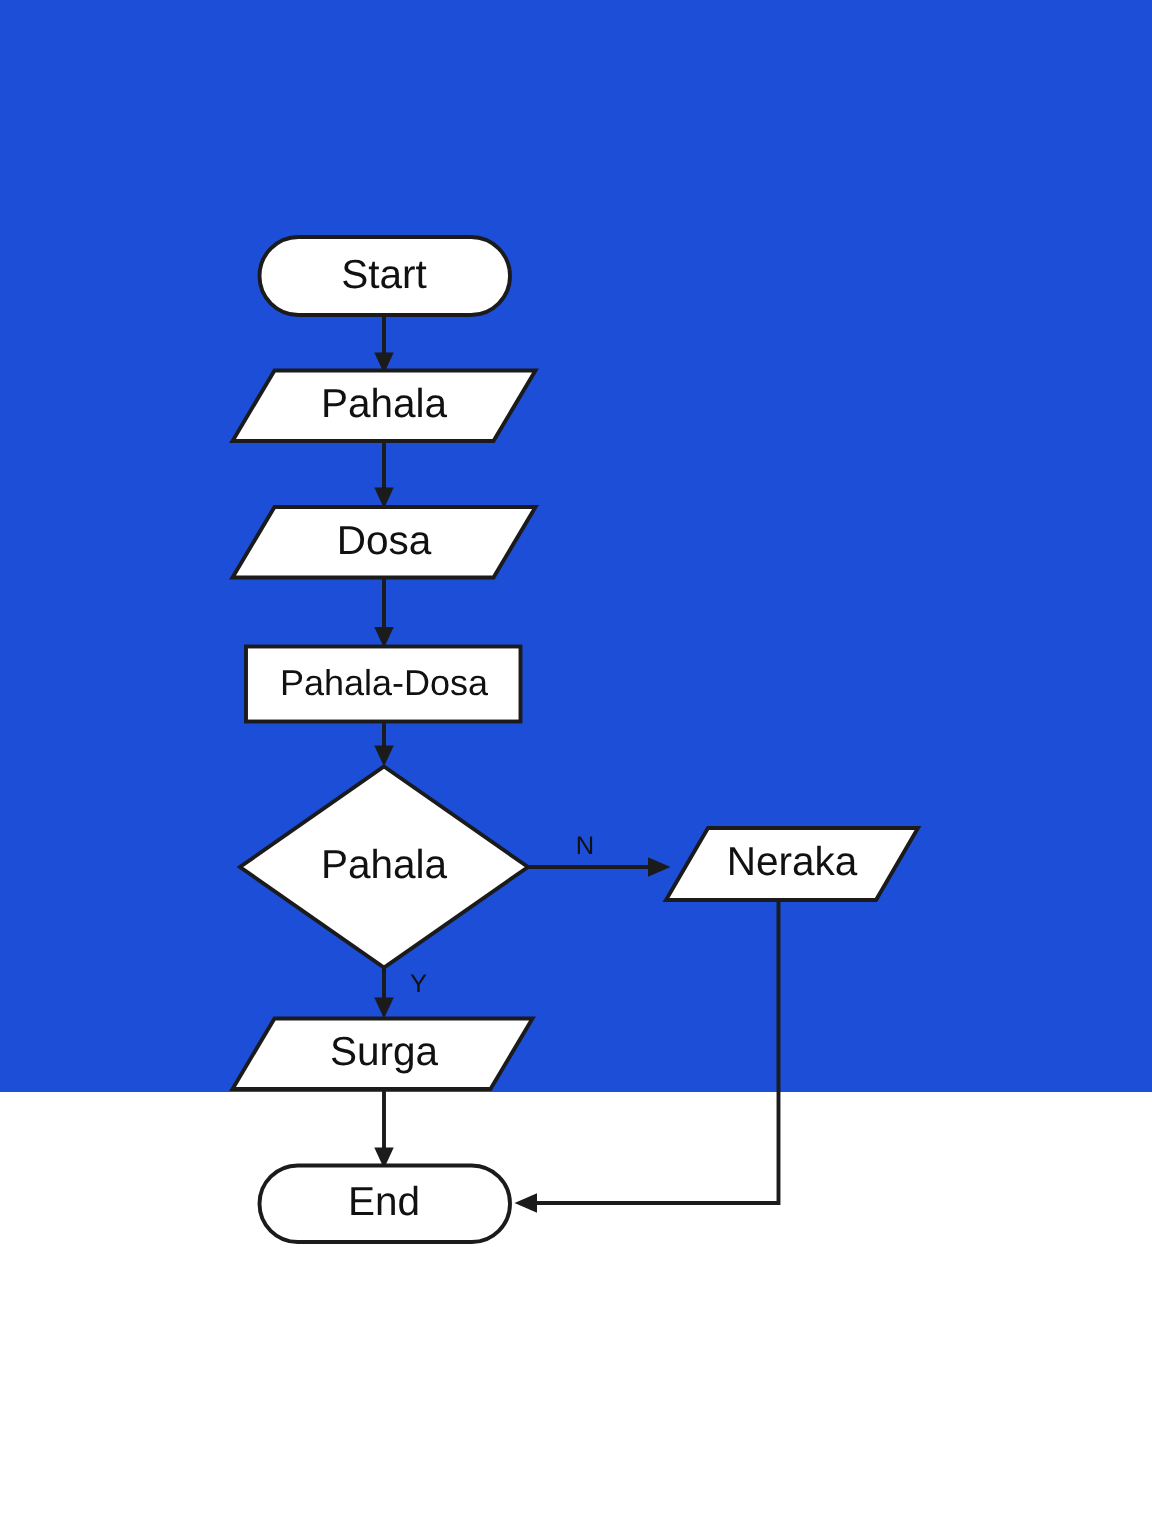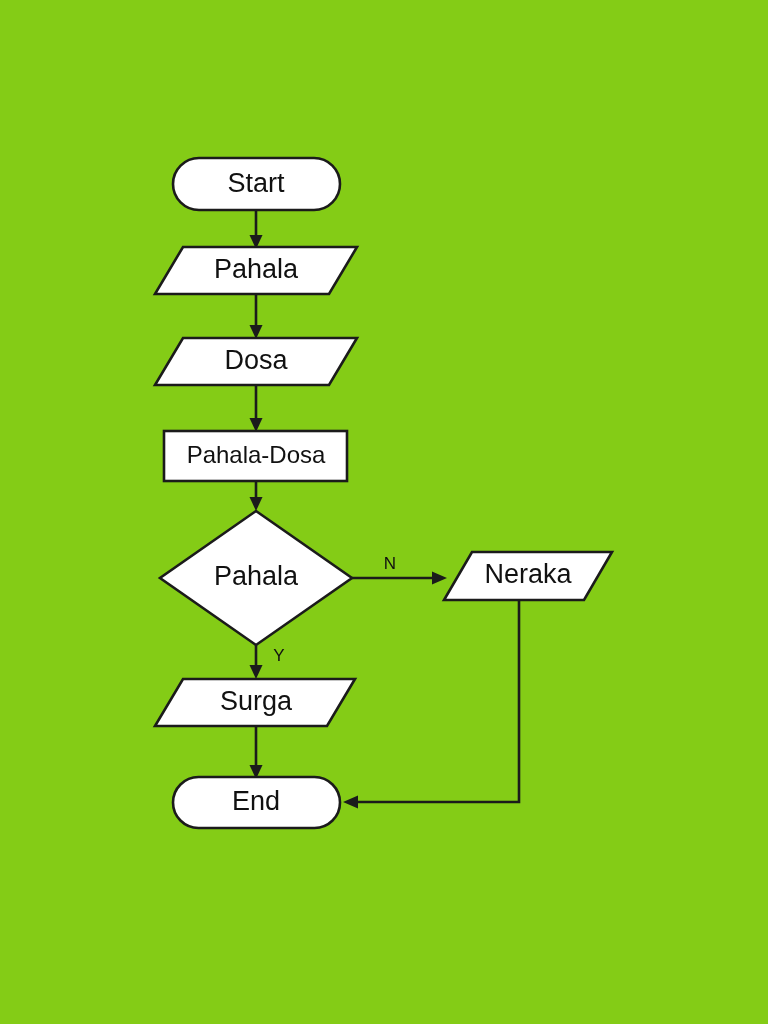--- a/index.html
+++ b/index.html
@@ -10,22 +10,22 @@
   }
   body {
     width: 768px;
     height: 1024px;
     font-family: "Liberation Sans", sans-serif;
     overflow: hidden;
   }
   #flowchart-canvas {
     position: relative;
     width: 768px;
-    height: 1024px;
-    background: #84cc16;
+    height: 728px;
+    background: #1d4ed8;
   }
   svg#diagram {
     display: block;
     width: 768px;
     height: 1024px;
   }
   .node-shape {
     fill: #ffffff;
     stroke: #1b1b1b;
     stroke-width: 2.6;

